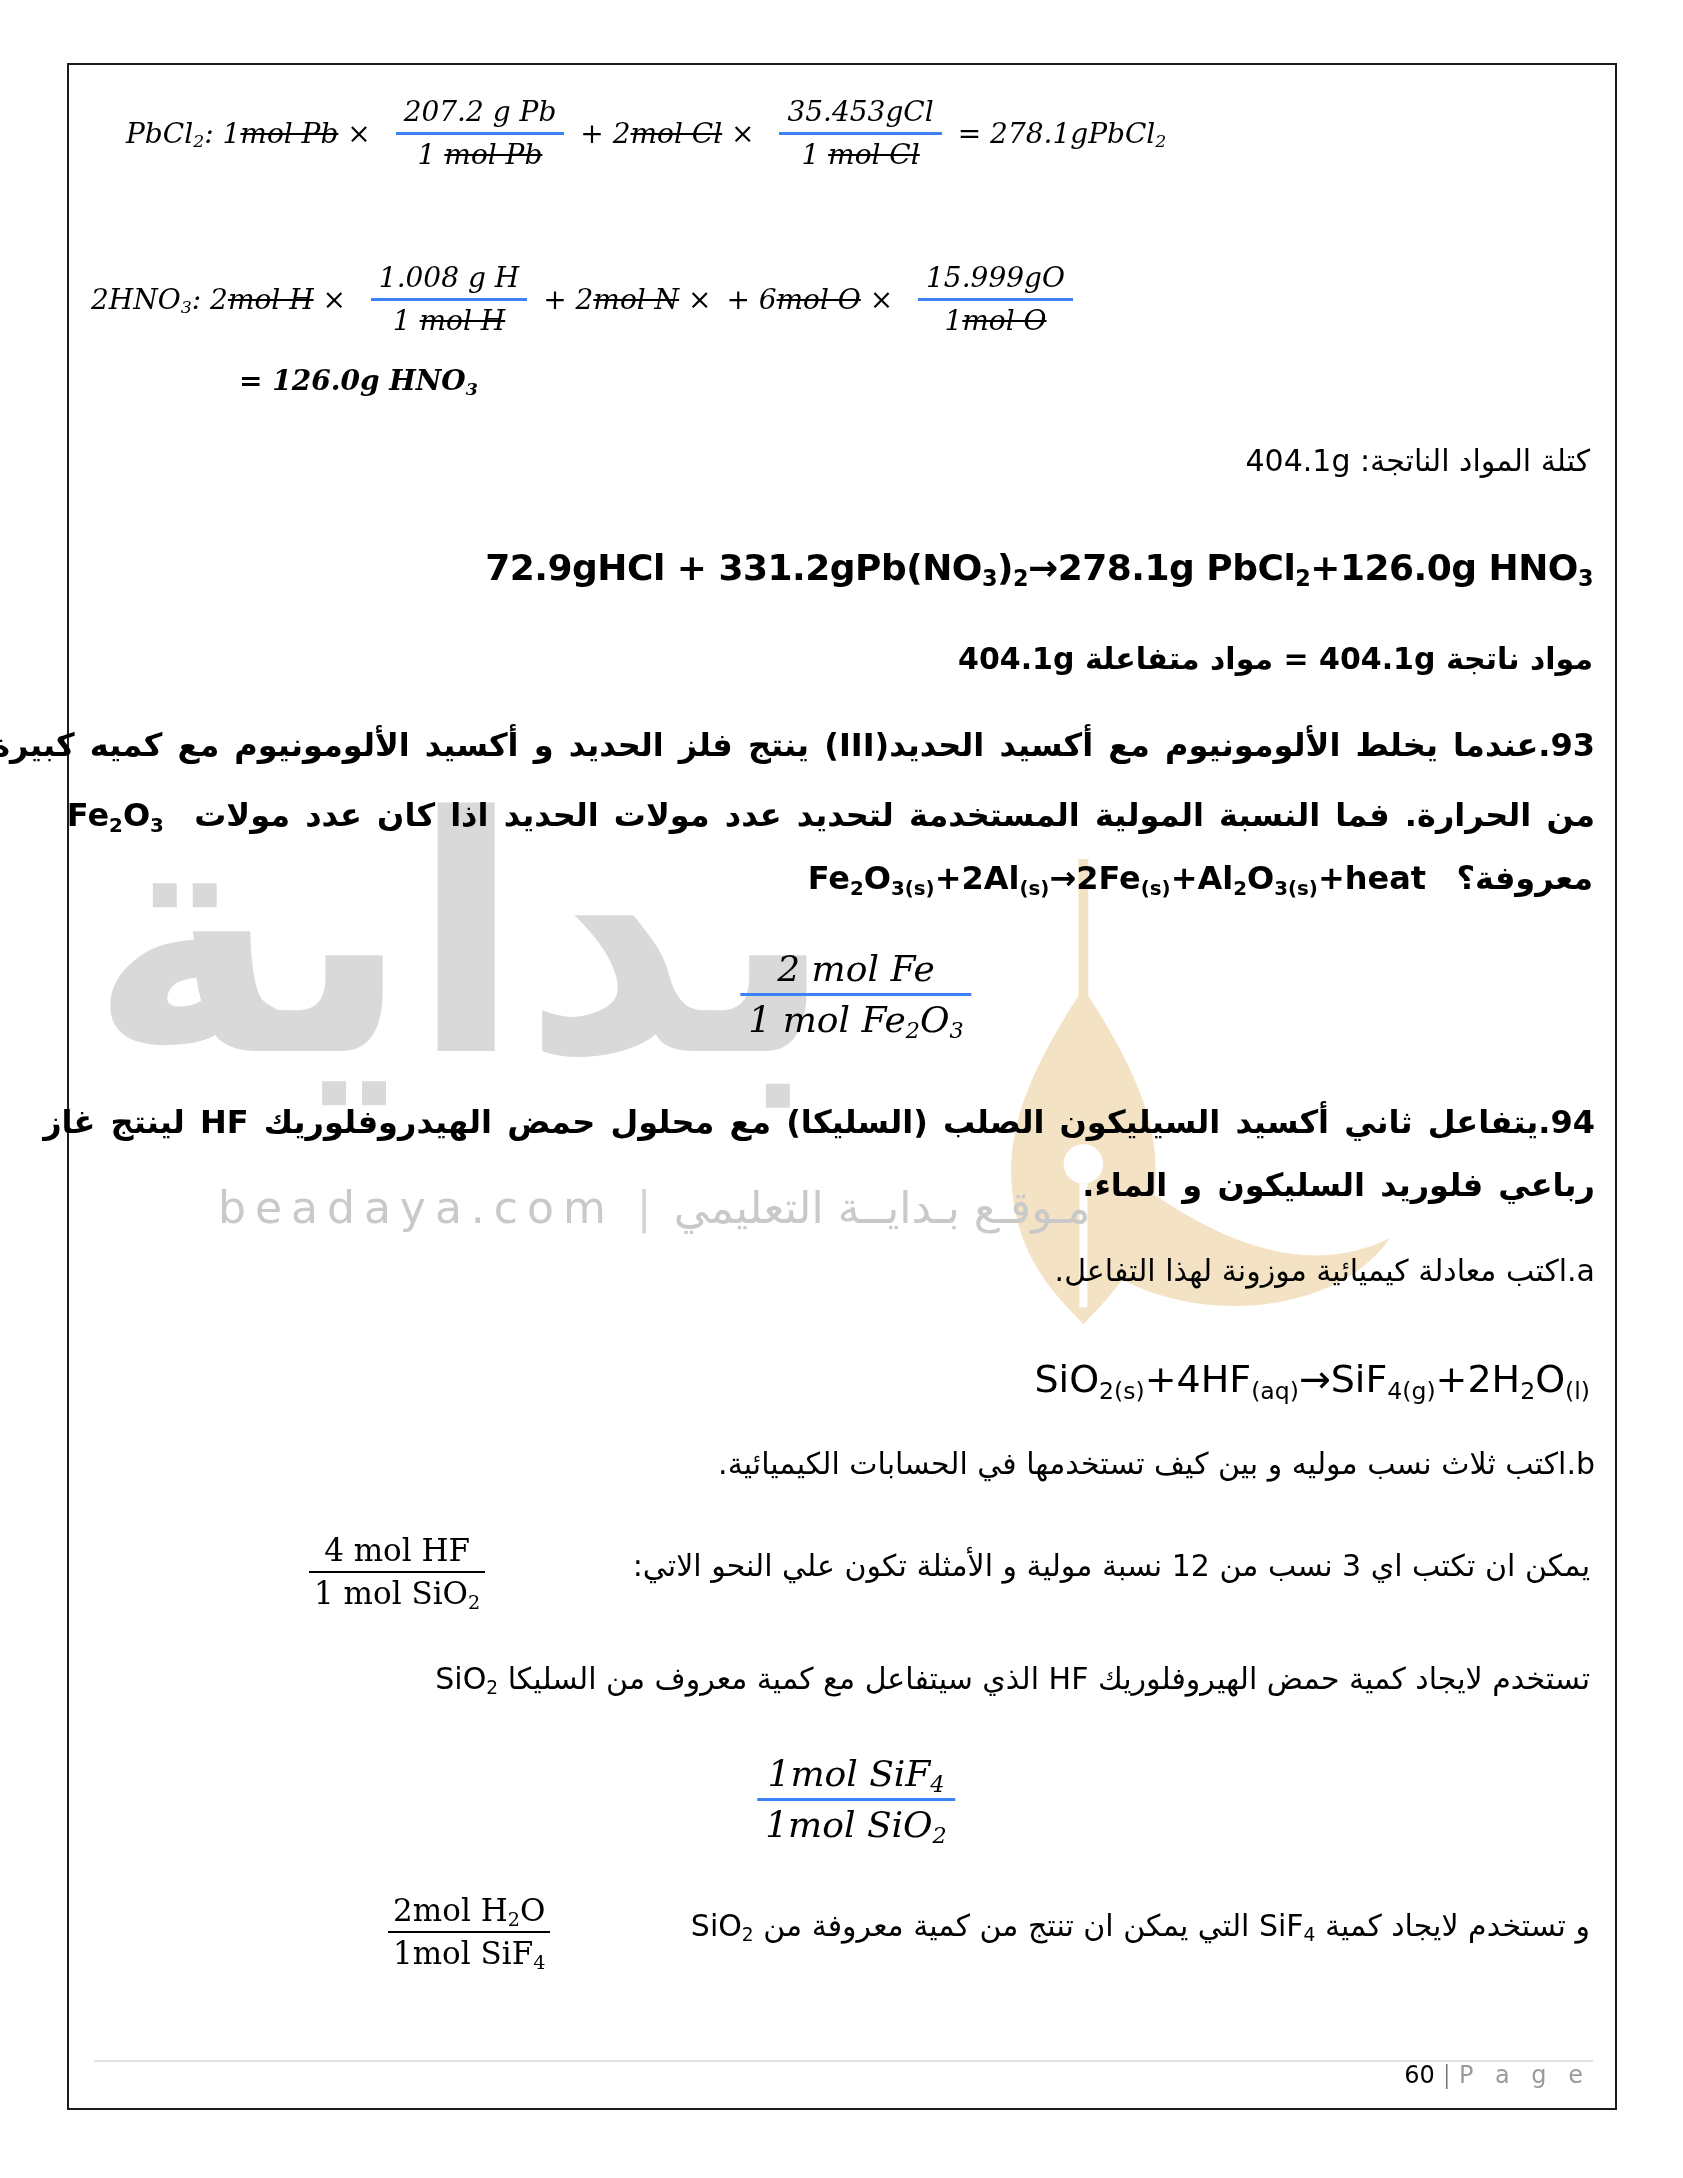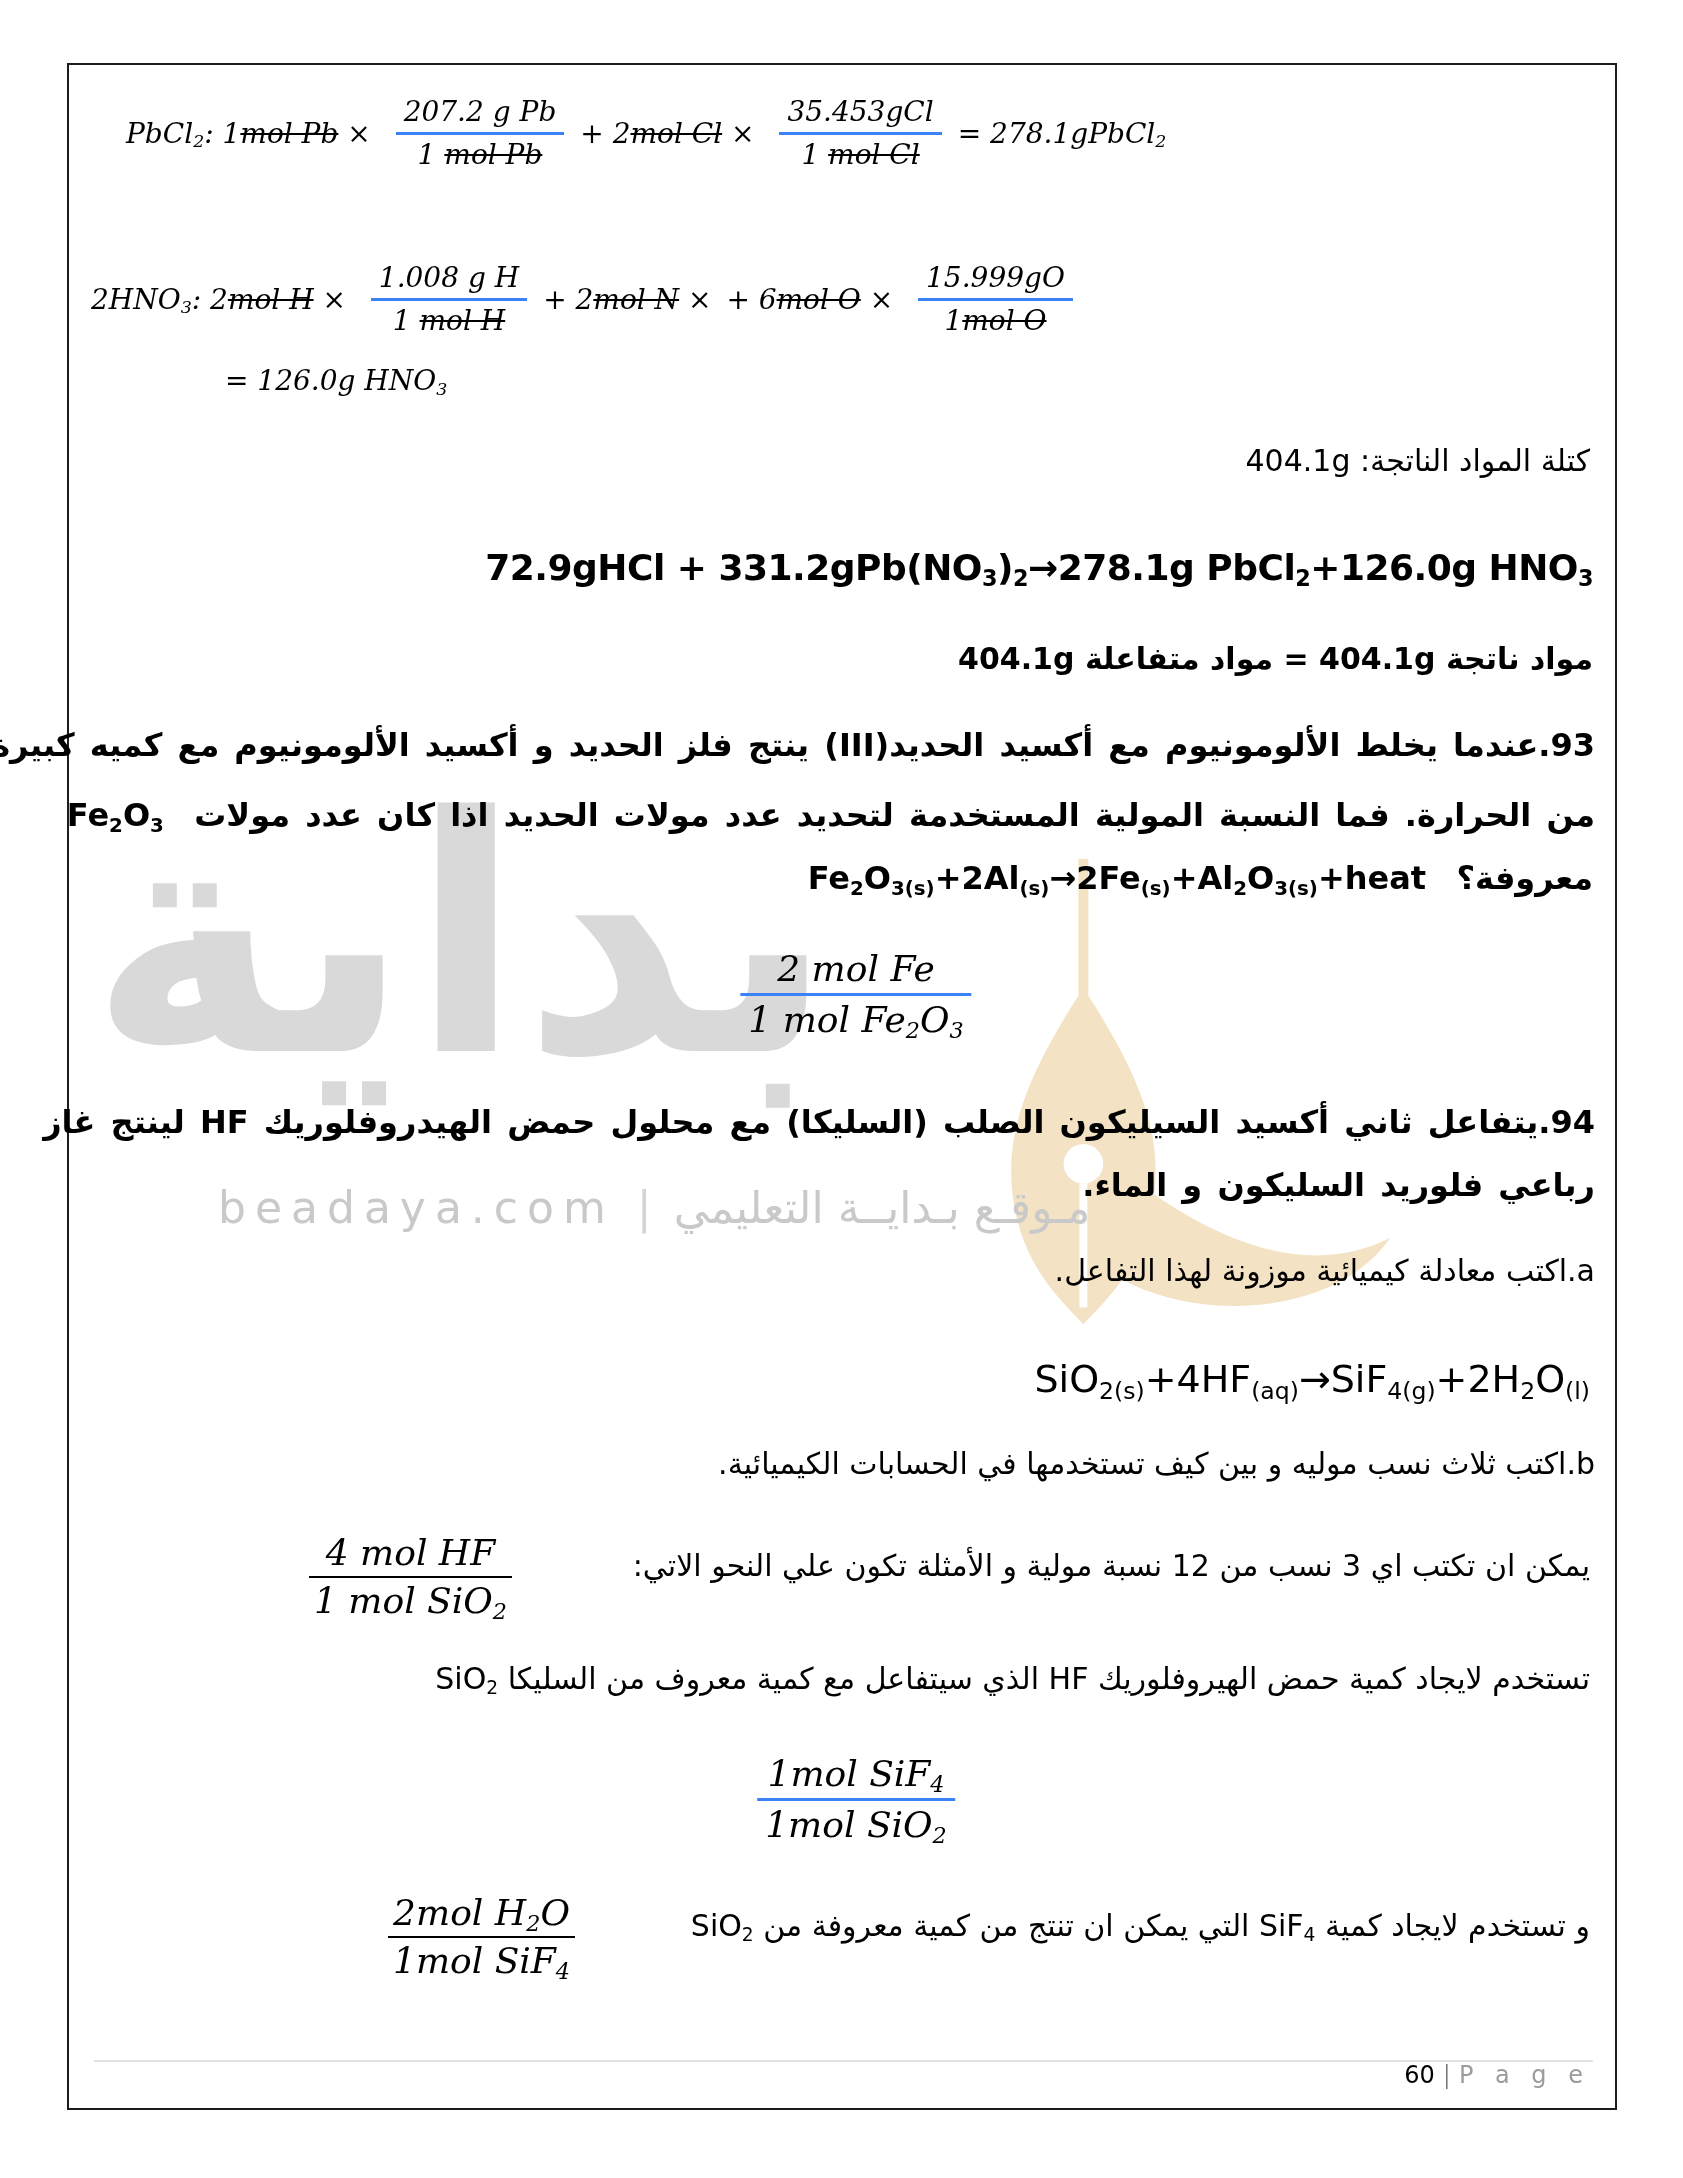--- a/index.html
+++ b/index.html
@@ -6,21 +6,21 @@
   body{width:1683px;height:2178px;position:relative;font-family:"DejaVu Sans",sans-serif;color:#000;}
   .page{position:absolute;left:67px;top:63px;width:1546px;height:2043px;border:2px solid #1c1c1c;background:#fff;}
   .abs{position:absolute;white-space:pre;}
   
   .eq{display:flex;align-items:center;font-family:"DejaVu Serif","Liberation Serif",serif;font-style:italic;font-size:28px;z-index:2;gap:6px;}
   .eq .rich{white-space:pre;}
   .frac{display:inline-flex;flex-direction:column;align-items:stretch;text-align:center;margin:0 10px;}
   .frac .num{border-bottom:3px solid #3b82f6;padding:0 8px 4px 8px;white-space:pre;}
   .frac .den{padding:3px 8px 0 8px;white-space:pre;}
   .frac-lg{font-family:"DejaVu Serif","Liberation Serif",serif;font-style:italic;font-size:36px;z-index:2;}
-  .frac-sm{font-family:"DejaVu Serif","Liberation Serif",serif;font-style:italic;font-size:36px;z-index:2;}
+  .frac-sm{font-family:"DejaVu Serif","Liberation Serif",serif;font-size:31px;z-index:2;}
   .frac-sm .num{border-bottom:2px solid #000;padding:0 5px 3px 5px;}
   .frac-sm .den{padding:2px 5px 0 5px;}
   .sub{font-size:62%;position:relative;top:0.28em;}
   .cancel{text-decoration:line-through;text-decoration-thickness:2px;}
   
   .ar{direction:rtl;font-family:"DejaVu Sans",sans-serif;font-size:30px;white-space:pre;z-index:2;}
   .ar-b{direction:rtl;font-family:"DejaVu Sans",sans-serif;font-size:32px;font-weight:bold;word-spacing:4px;white-space:pre;z-index:2;}
   
   .chem{direction:ltr;font-family:"DejaVu Sans",sans-serif;font-size:36px;white-space:pre;z-index:2;}
   .chem-b{font-weight:bold;letter-spacing:-0.5px;}
@@ -75,21 +75,21 @@
       <span class="num"><span>1.008 g H</span></span>
       <span class="den"><span>1 </span><span class="cancel">mol H</span></span>
     </span>
     <span class="rich"><span>+ 2</span><span class="cancel">mol N</span><span> × </span></span>
     <span class="rich"><span>+ 6</span><span class="cancel">mol O</span><span> × </span></span>
     <span class="frac">
       <span class="num"><span>15.999gO</span></span>
       <span class="den"><span>1</span><span class="cancel">mol O</span></span>
     </span>
   </div>
-  <div class="eq abs" style="left:156px;top:299px;">
+  <div class="eq abs" style="left:170px;top:299px;font-weight:bold;">
     <span class="rich"><span>= 126.0g HNO</span><span class="sub">3</span></span>
   </div>
 
   <div class="ar abs" style="right:25px;top:378px;">كتلة المواد الناتجة: 404.1g</div>
 
   <div class="chem chem-b abs" style="right:22px;top:482px;"><span>72.9gHCl + 331.2gPb(NO</span><span class="sub">3</span><span>)</span><span class="sub">2</span><span>→278.1g PbCl</span><span class="sub">2</span><span>+126.0g HNO</span><span class="sub">3</span></div>
 
   <div class="ar abs" style="right:22px;top:576px;font-weight:bold;">مواد ناتجة 404.1g = مواد متفاعلة 404.1g</div>
 
   <div class="ar-b abs" style="right:20px;top:661px;">93.عندما يخلط الألومونيوم مع أكسيد الحديد(III) ينتج فلز الحديد و أكسيد الألومونيوم مع كميه كبيرة</div>

